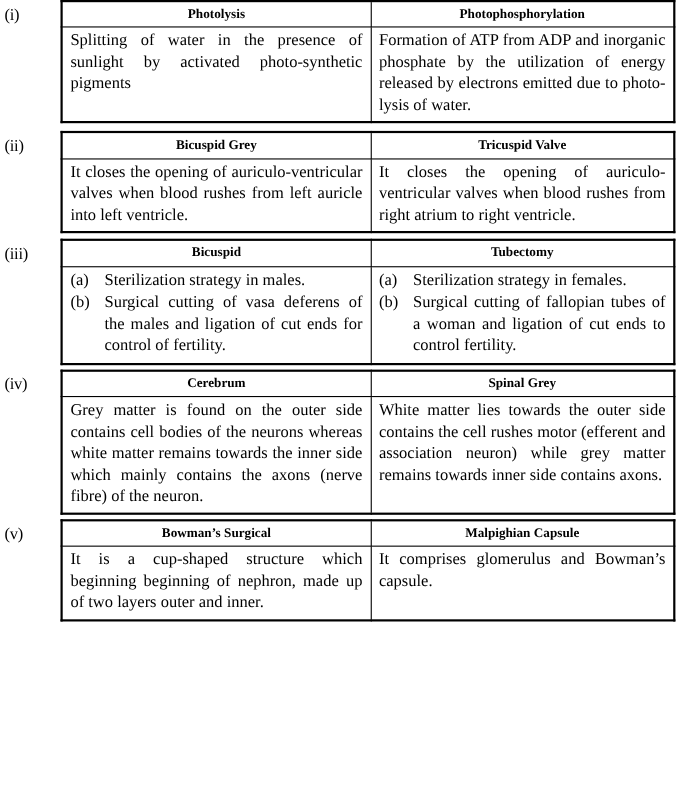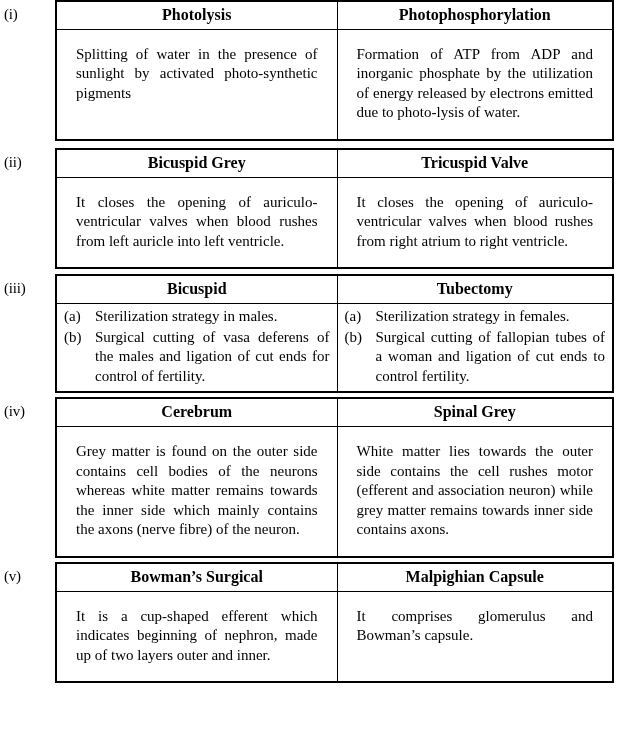--- a/index.html
+++ b/index.html
@@ -38,41 +38,41 @@
     border-collapse: collapse;
     width: 557px;
     table-layout: fixed;
     border: 2px solid #000;
   }
   table.cmp col.c1 { width: 281px; }
   table.cmp col.c2 { width: 276px; }
   table.cmp th {
     border-right: 1px solid #000;
     border-bottom: 1px solid #000;
-    font-size: 16px;
+    font-size: 12px;
     font-weight: bold;
     text-align: center;
     padding: 4px 6px 5px 6px;
     line-height: 1.12;
     vertical-align: middle;
   }
   table.cmp th:last-child { border-right: none; font-family: Liberation Serif, serif; }
   table.cmp td {
     border-right: 1px solid #000;
     vertical-align: top;
     font-size: 15px;
     line-height: 1.30;
     padding: 3px 7px 4px 7px;
     text-align: justify;
     text-justify: inter-word;
     hyphens: manual;
   }
   table.cmp td:last-child { border-right: none; }
   table.cmp td p {
-    margin: 12px;
+    margin: 0;
   }
   ol.lettered {
     margin: 0;
     padding: 0;
     list-style: none;
   }
   ol.lettered > li {
     position: relative;
     padding-left: 31px;
     margin: 0 0 1px 0;
@@ -222,21 +222,21 @@
         </colgroup>
       <thead>
         <tr>
           <th>Bowman’s Surgical</th>
           <th>Malpighian Capsule</th>
         </tr>
       </thead>
       <tbody>
         <tr>
           <td>
-              <p>It is a cup-shaped efferent which indicates beginning of nephron, made up of two layers outer and inner.</p>
+              <p>It is a cup-shaped structure which beginning beginning of nephron, made up of two layers outer and inner.</p>
             </td>
           <td>
               <p>It comprises glomerulus and Bowman’s capsule.</p>
             </td>
         </tr>
       </tbody>
     </table>
   </div>
 
 </div>

